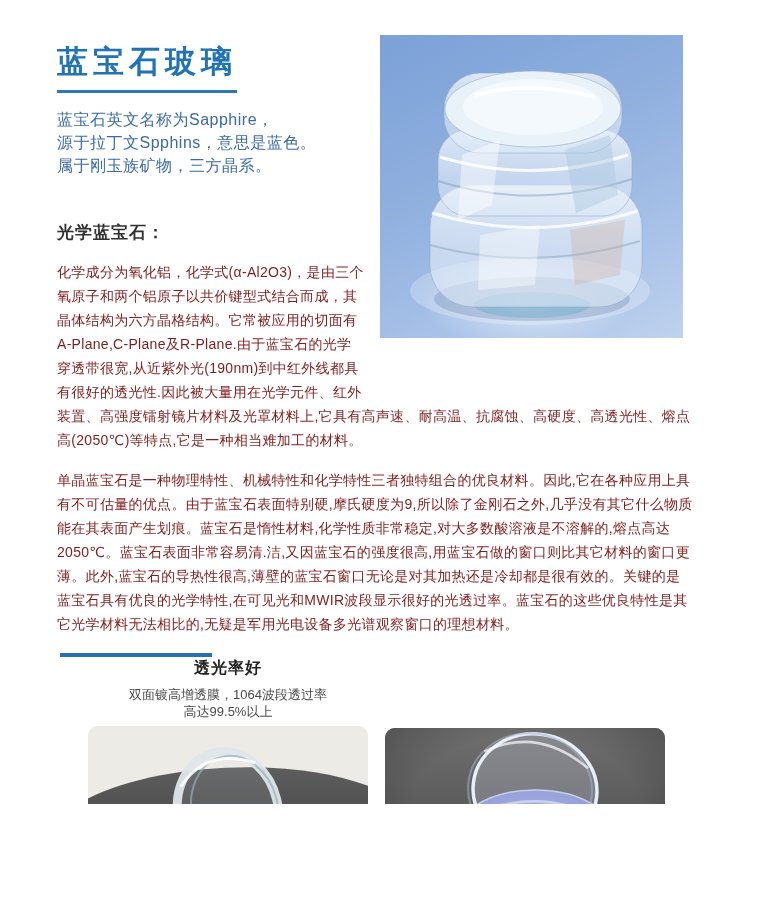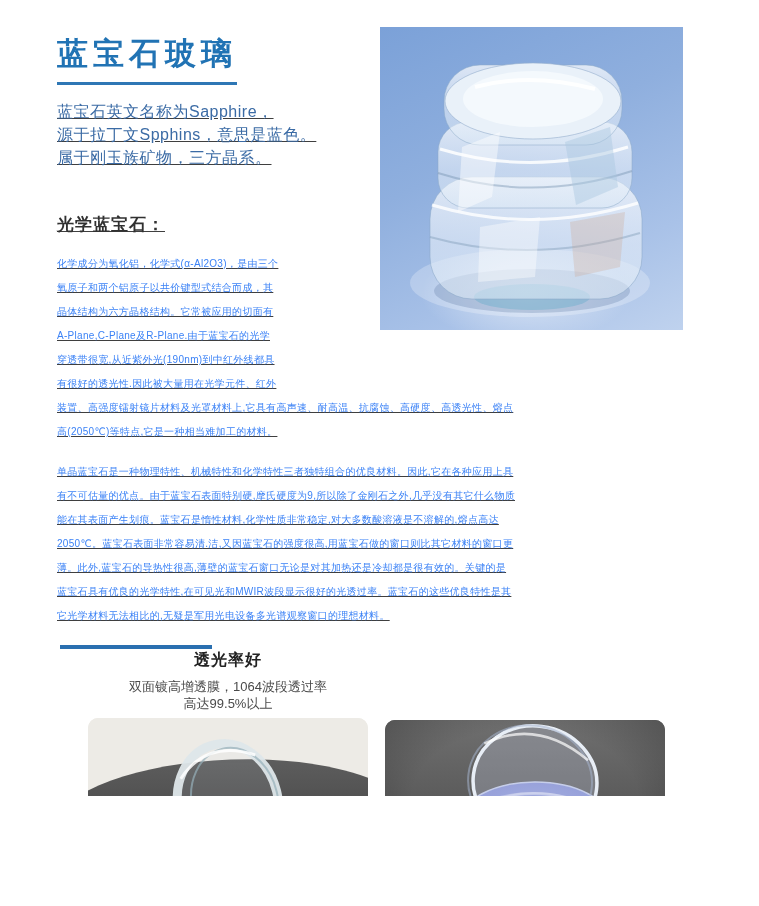--- a/index.html
+++ b/index.html
@@ -1,35 +1,35 @@
 <!DOCTYPE html>
 <html><head>
 <meta charset="utf-8">
 <style>
   * { margin:0; padding:0; box-sizing:border-box; }
   html,body { background:#ffffff; }
   body { font-family:"Liberation Sans","DejaVu Sans",sans-serif; color:#3f3f3f; }
-  .page { position:relative; width:759px; height:796px; background:#ffffff; overflow:hidden; margin:0 auto;text-decoration:underline; }
+  .page { position:relative; width:759px; height:796px; background:#ffffff; overflow:hidden; margin:8px auto; }
 
   
   .title {
     display:inline-block; margin:33px 0 0 57px;
     font-size:31px; font-weight:bold; letter-spacing:5px;
     color:#2173b4; border-bottom:3px solid #2e77b5; padding-bottom:7px;
     text-decoration:none; cursor:pointer;
   }
   .intro {
     margin:15px 0 0 57px; font-size:16px; line-height:23px;
     color:#3b6ba5; letter-spacing:0.5px;
   }
   .pre-line { white-space:pre-line; }
 
   
   .section-heading { margin:44px 0 0 57px; font-size:17px; font-weight:bold; color:#313131; letter-spacing:1px; }
-  .para { margin:16px 0 0 57px; font-size:10px; line-height:24px; color:#3b82f6; letter-spacing:0.3px; }
+  .para { margin:16px 0 0 57px; font-size:14px; line-height:24px; color:#7f1d1d; letter-spacing:0.3px; }
   .divider { margin:17px 0 0 60px; width:152px; height:4px; background:#2a6fb0; }
 
   
   .hero {
     position:absolute; left:380px; top:27px; width:303px; height:303px;
     background:
       radial-gradient(ellipse 150px 70px at 48% 88%, rgba(255,255,255,0.55), rgba(255,255,255,0) 70%),
       linear-gradient(155deg, #7ba1d8 0%, #8fafde 40%, #a9c2e8 75%, #bfd2ee 100%);
     overflow:hidden;
   }

